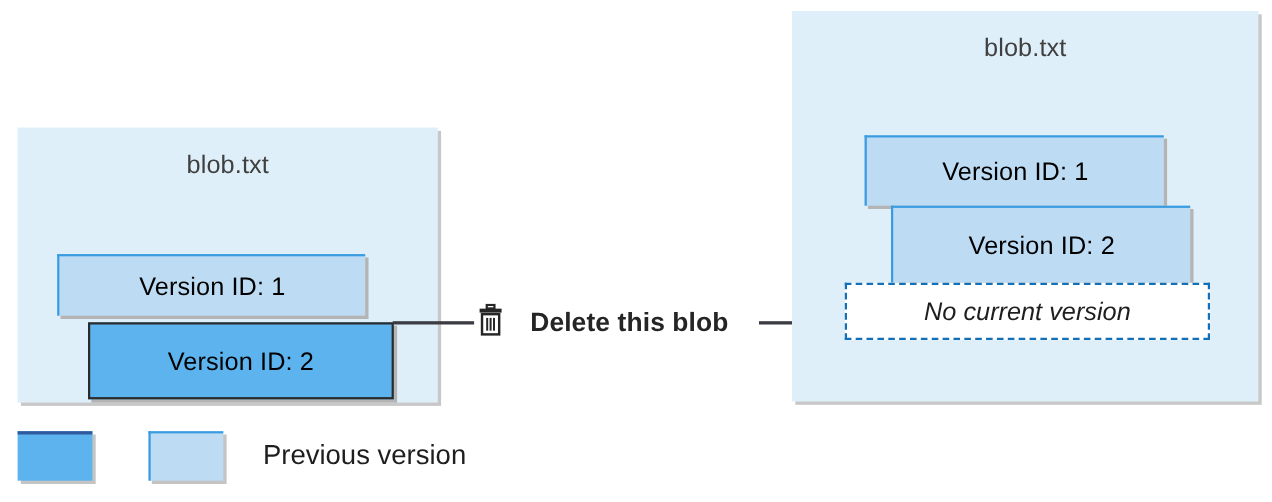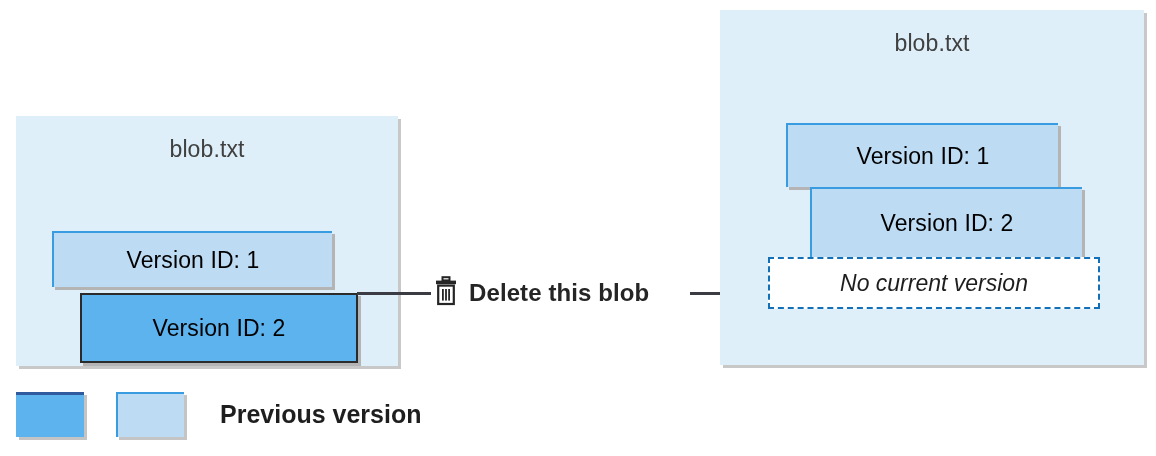--- a/index.html
+++ b/index.html
@@ -107,21 +107,21 @@
     border-left: 17px solid #3b3b44;
   }
 
   
   #delete-group {
     position: absolute;
     left: 434px;
     top: 276px;
     display: flex;
     align-items: center;
-    gap: 11px;
+    gap: 24px;
   }
   #trash-icon { display: block; }
   #delete-label {
     font-size: 24px;
     font-weight: bold;
     color: #252525;
     letter-spacing: 0.1px;
     white-space: nowrap;
   }
 
@@ -151,21 +151,21 @@
     background: #bddcf4;
     border-top: 2px solid #3a9ce0;
     border-left: 2px solid #3a9ce0;
   }
   .legend-label {
     font-size: 25px;
     color: #1e1e1e;
     margin-left: 36px;
     white-space: nowrap;
   }
-  #legend-item-2 { margin-left: 32px; font-weight: bold; }
+  #legend-item-2 { margin-left: 51px; }
 </style>
 </head>
 <body>
 
 <div id="canvas">
 
   <div class="panel" id="panel-left">
     <div class="panel-title" style="top:20px;">blob.txt</div>
   </div>
 

